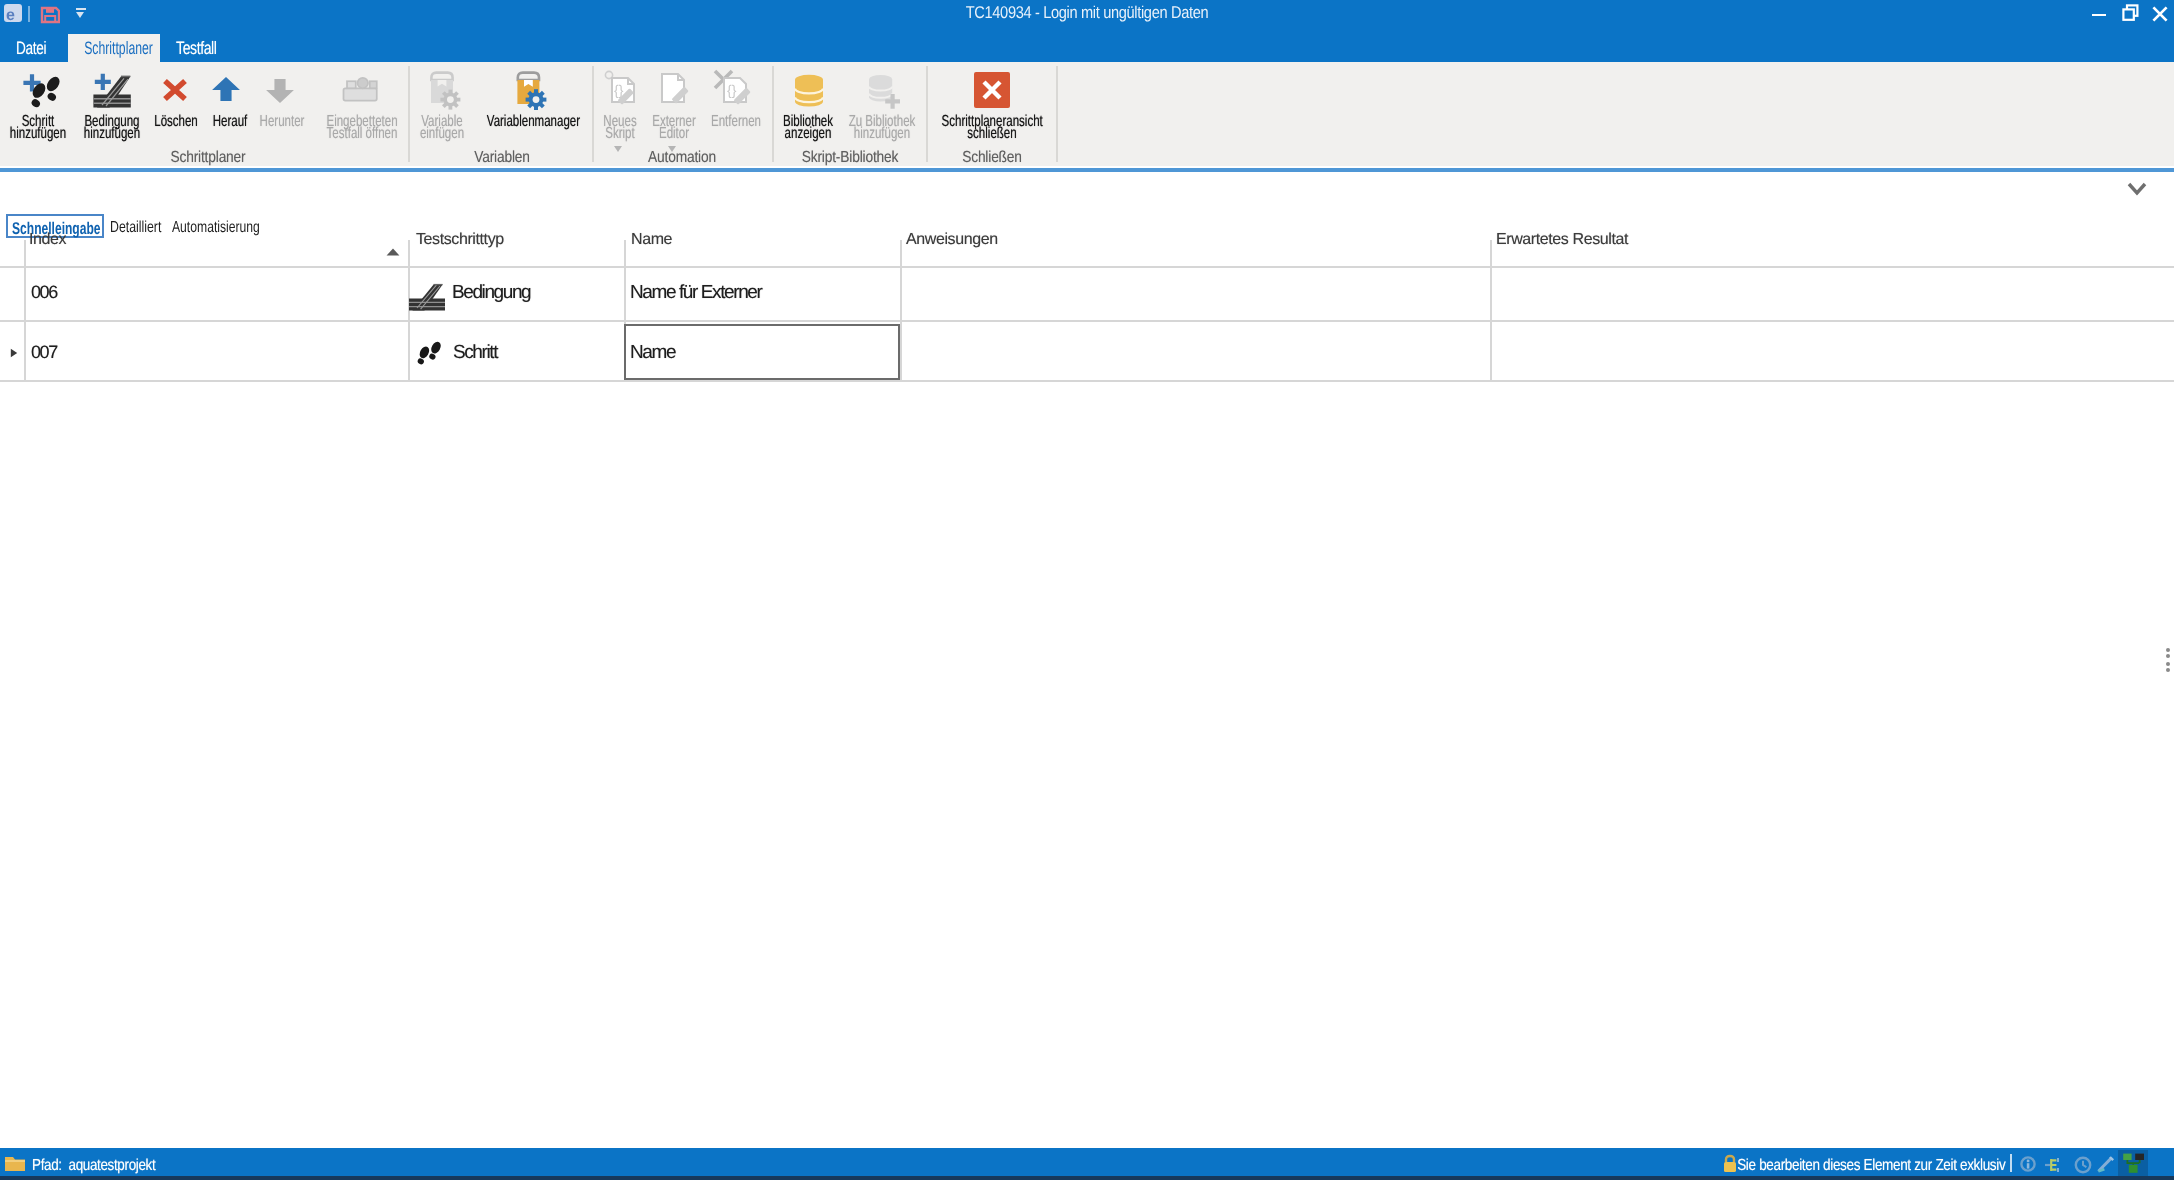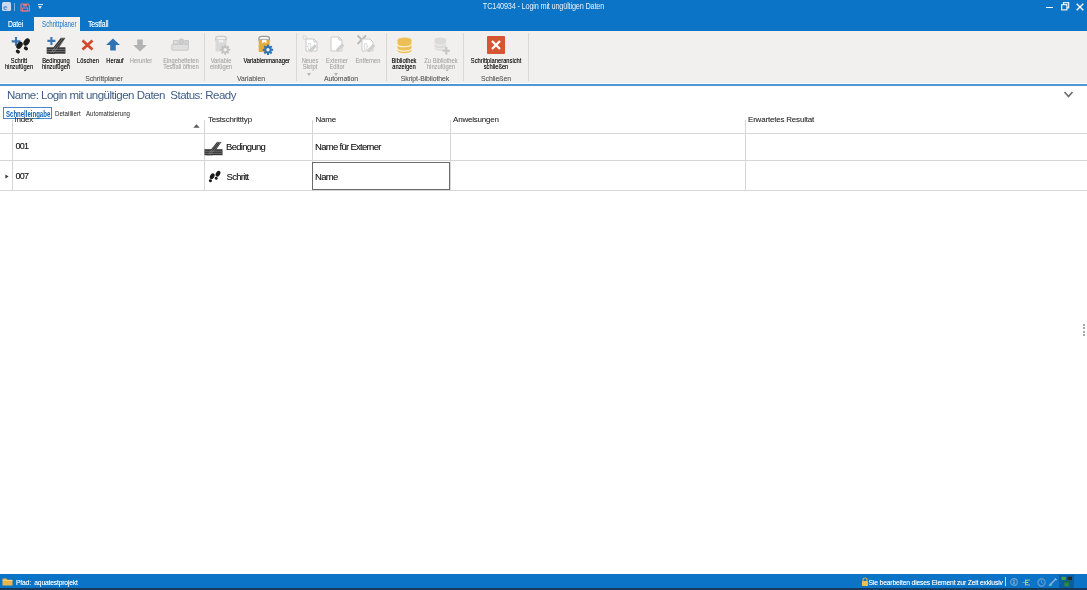--- a/index.html
+++ b/index.html
@@ -209,21 +209,20 @@
   </svg>
   <div class="rlab" style="left:460.5px;top:55.5px;width:70px">Schrittplaneransicht</div>
   <div class="rlab" style="left:460.5px;top:62px;width:70px">schließen</div>
 
   <div class="rgroup" style="left:74px;width:60px">Schrittplaner</div>
   <div class="rgroup" style="left:220.5px;width:60px">Variablen</div>
   <div class="rgroup" style="left:311px;width:60px">Automation</div>
   <div class="rgroup" style="left:395px;width:60px">Skript-Bibliothek</div>
   <div class="rgroup" style="left:466px;width:60px">Schließen</div>
 
-  <div id="namehdr">Name: Login mit ungültigen Daten&nbsp;&nbsp;Status: Ready</div>
   <svg class="abs" style="left:1063px;top:90px" width="11" height="9" viewBox="0 0 11 9">
     <path d="M1.5 2 L5.5 6.5 L9.5 2" fill="none" stroke="#6f6f6f" stroke-width="1.7"></path>
   </svg>
 
   <div id="subtab1">
       <span>Schnelleingabe</span>
     </div>
   <div class="subtab" style="left:55px"><span style="display:inline-block;transform:scaleX(0.77);transform-origin:0 0">Detailliert</span></div>
   <div class="subtab" style="left:86px"><span style="display:inline-block;transform:scaleX(0.76);transform-origin:0 0">Automatisierung</span></div>
 
@@ -238,21 +237,21 @@
 
   <div class="hdrtxt" style="left:14.5px">Index</div>
   <div class="hdrtxt" style="left:208px">Testschritttyp</div>
   <div class="hdrtxt" style="left:315.5px">Name</div>
   <div class="hdrtxt" style="left:453px">Anweisungen</div>
   <div class="hdrtxt" style="left:748px">Erwartetes Resultat</div>
   <svg class="abs" style="left:193.2px;top:123.8px" width="7" height="4" viewBox="0 0 7 4">
     <path d="M3.5 0.3 L6.7 3.7 H0.3 Z" fill="#5a5a5a"></path>
   </svg>
 
-  <div class="celltxt" style="left:15.5px;top:141.2px">001</div>
+  <div class="celltxt" style="left:15.5px;top:141.2px">006</div>
   <div class="celltxt" style="left:15.5px;top:171.3px">007</div>
   <div class="celltxt" style="left:226px;top:140.8px;font-size:9.5px">Bedingung</div>
   <div class="celltxt" style="left:226.5px;top:171px;font-size:9.5px">Schritt</div>
   <div class="celltxt" style="left:315px;top:140.8px;font-size:9.5px">Name für Externer</div>
   <div class="celltxt" style="left:315px;top:171px;font-size:9.5px">Name</div>
 
   <svg class="abs" style="left:5px;top:174px" width="4" height="5" viewBox="0 0 4 5">
     <path d="M0.4 0.4 L3.6 2.5 L0.4 4.6 Z" fill="#3a3a3a"></path>
   </svg>
 

